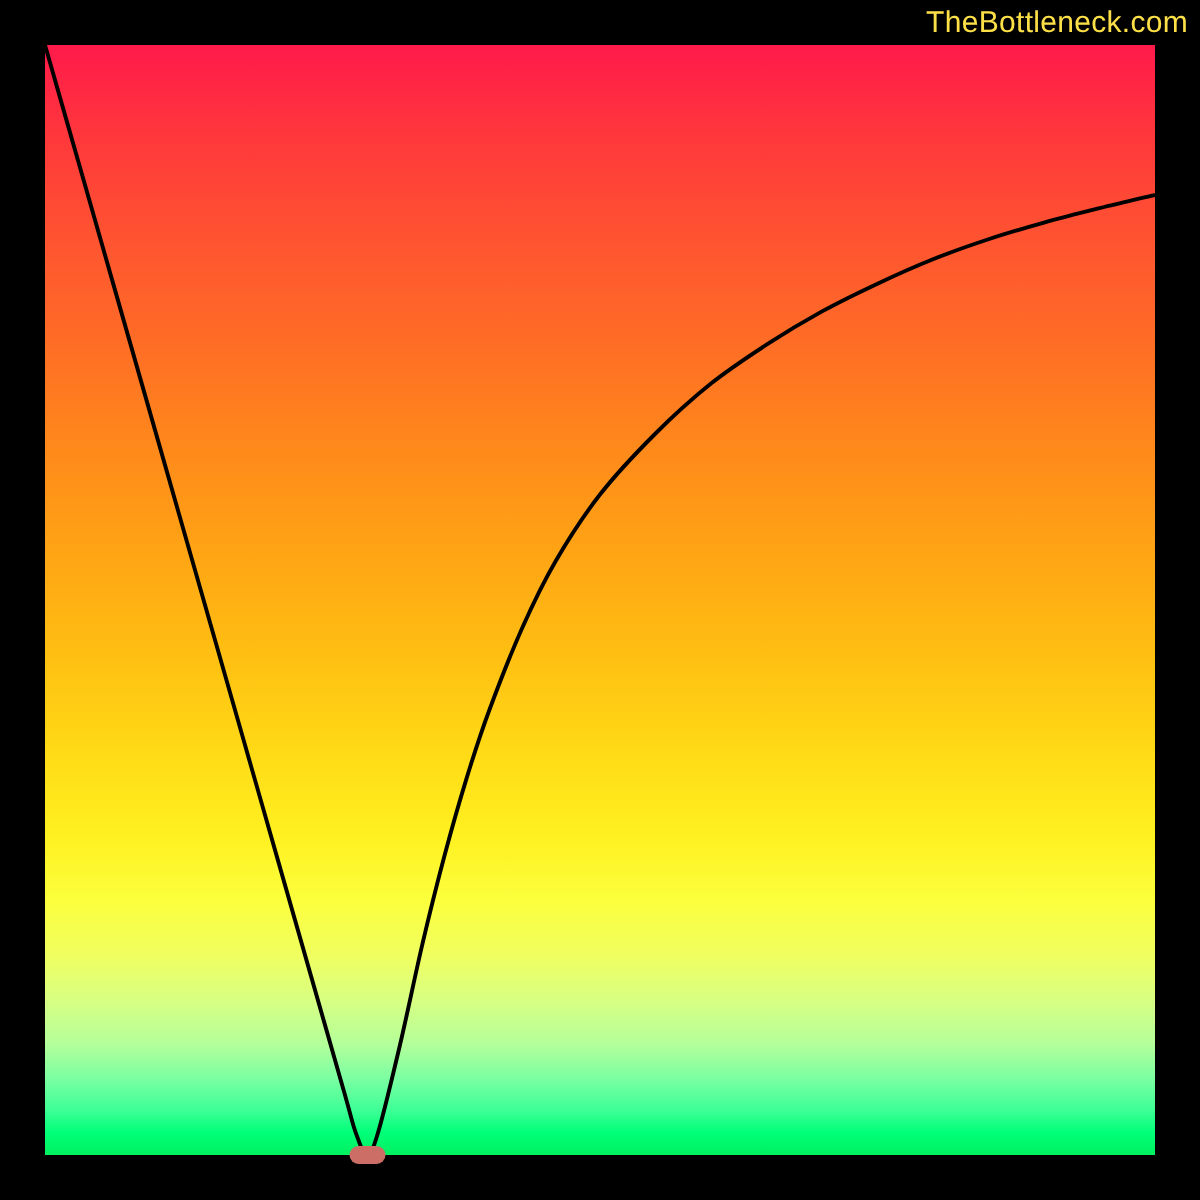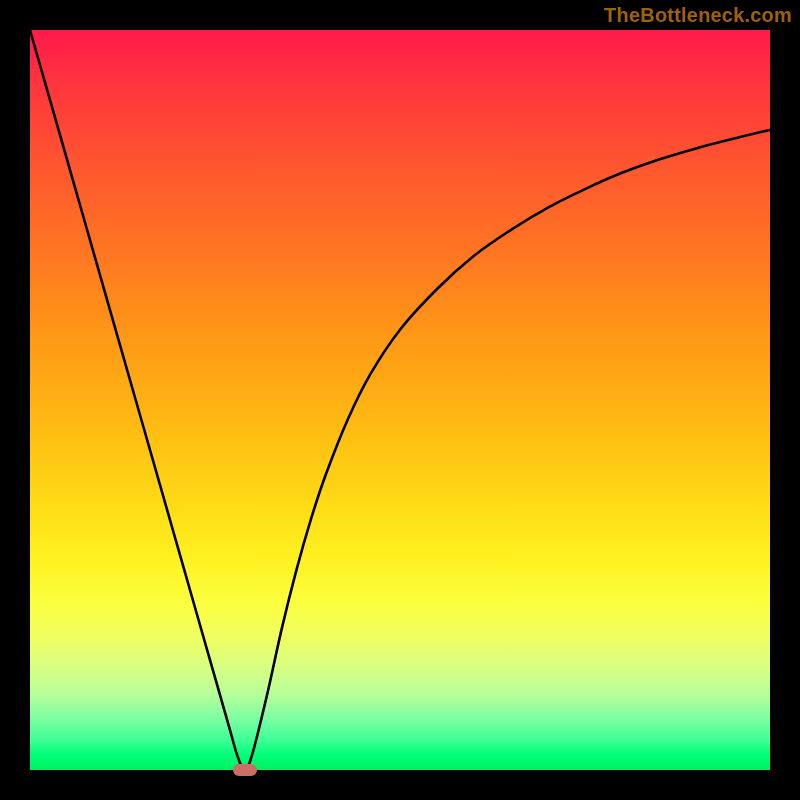--- a/index.html
+++ b/index.html
@@ -40,24 +40,24 @@
       #7dffa2 93%,
       #3dff96 96%,
       #00ff78 98%,
       #00f060 100%
     );
   }
   .watermark {
     position: absolute;
     top: 4px;
     right: 8px;
-    color: #a16207;
+    color: #fde047;
     font-size: 20px;
     letter-spacing: 0.2px;
-    font-weight: 700;
+    font-weight: 400;
     user-select: none;
   }
   svg.curve {
     position: absolute;
     left: 0;
     top: 0;
     width: 740px;
     height: 740px;
     overflow: visible;
   }

